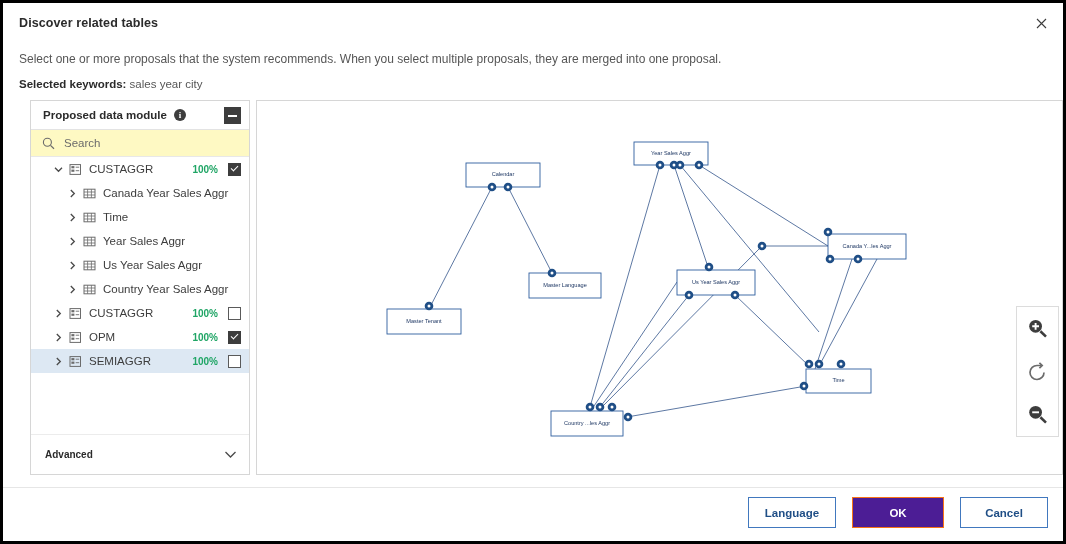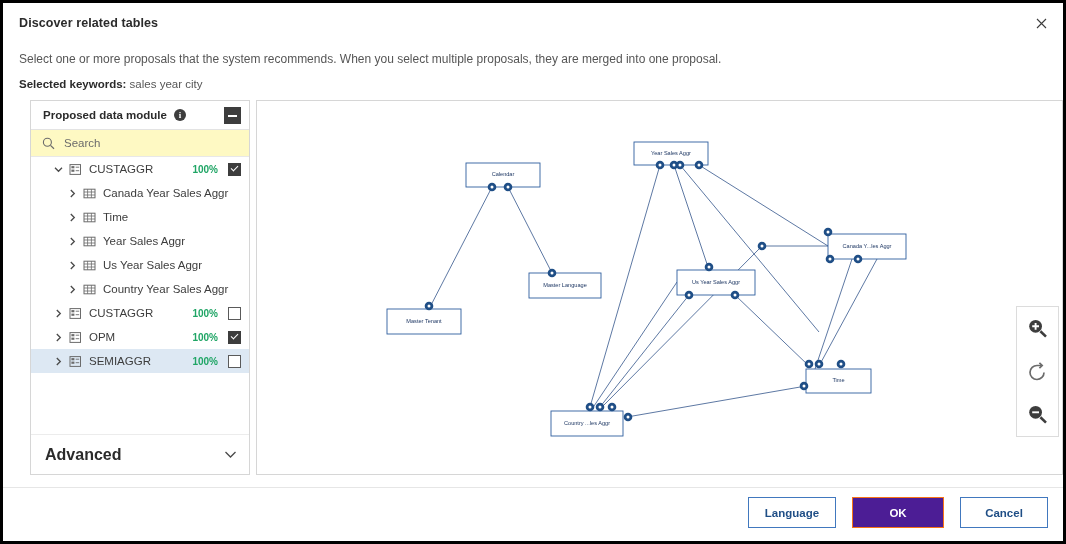--- a/index.html
+++ b/index.html
@@ -152,21 +152,21 @@
   .d1 { padding-left: 36px; }
 
   .advanced {
     position: absolute; left: 0; bottom: 0;
     width: 100%; height: 40px;
     border-top: 1px solid #ececec;
     display: flex; align-items: center;
     padding: 0 12px 0 14px;
     cursor: pointer;
   }
-  .advanced .alabel { font-size: 16px; font-weight: bold; color: #2b2b2b; flex: 1 1 auto; }
+  .advanced .alabel { font-size: 10px; font-weight: bold; color: #2b2b2b; flex: 1 1 auto; }
 
   
   #graph { position: absolute; left: 0; top: 0; width: 805px; height: 373px; }
   .gnode-label {
     position: absolute;
     font-size: 5.6px; color: #1f3864;
     text-align: center;
     white-space: nowrap;
     pointer-events: none;
   }

